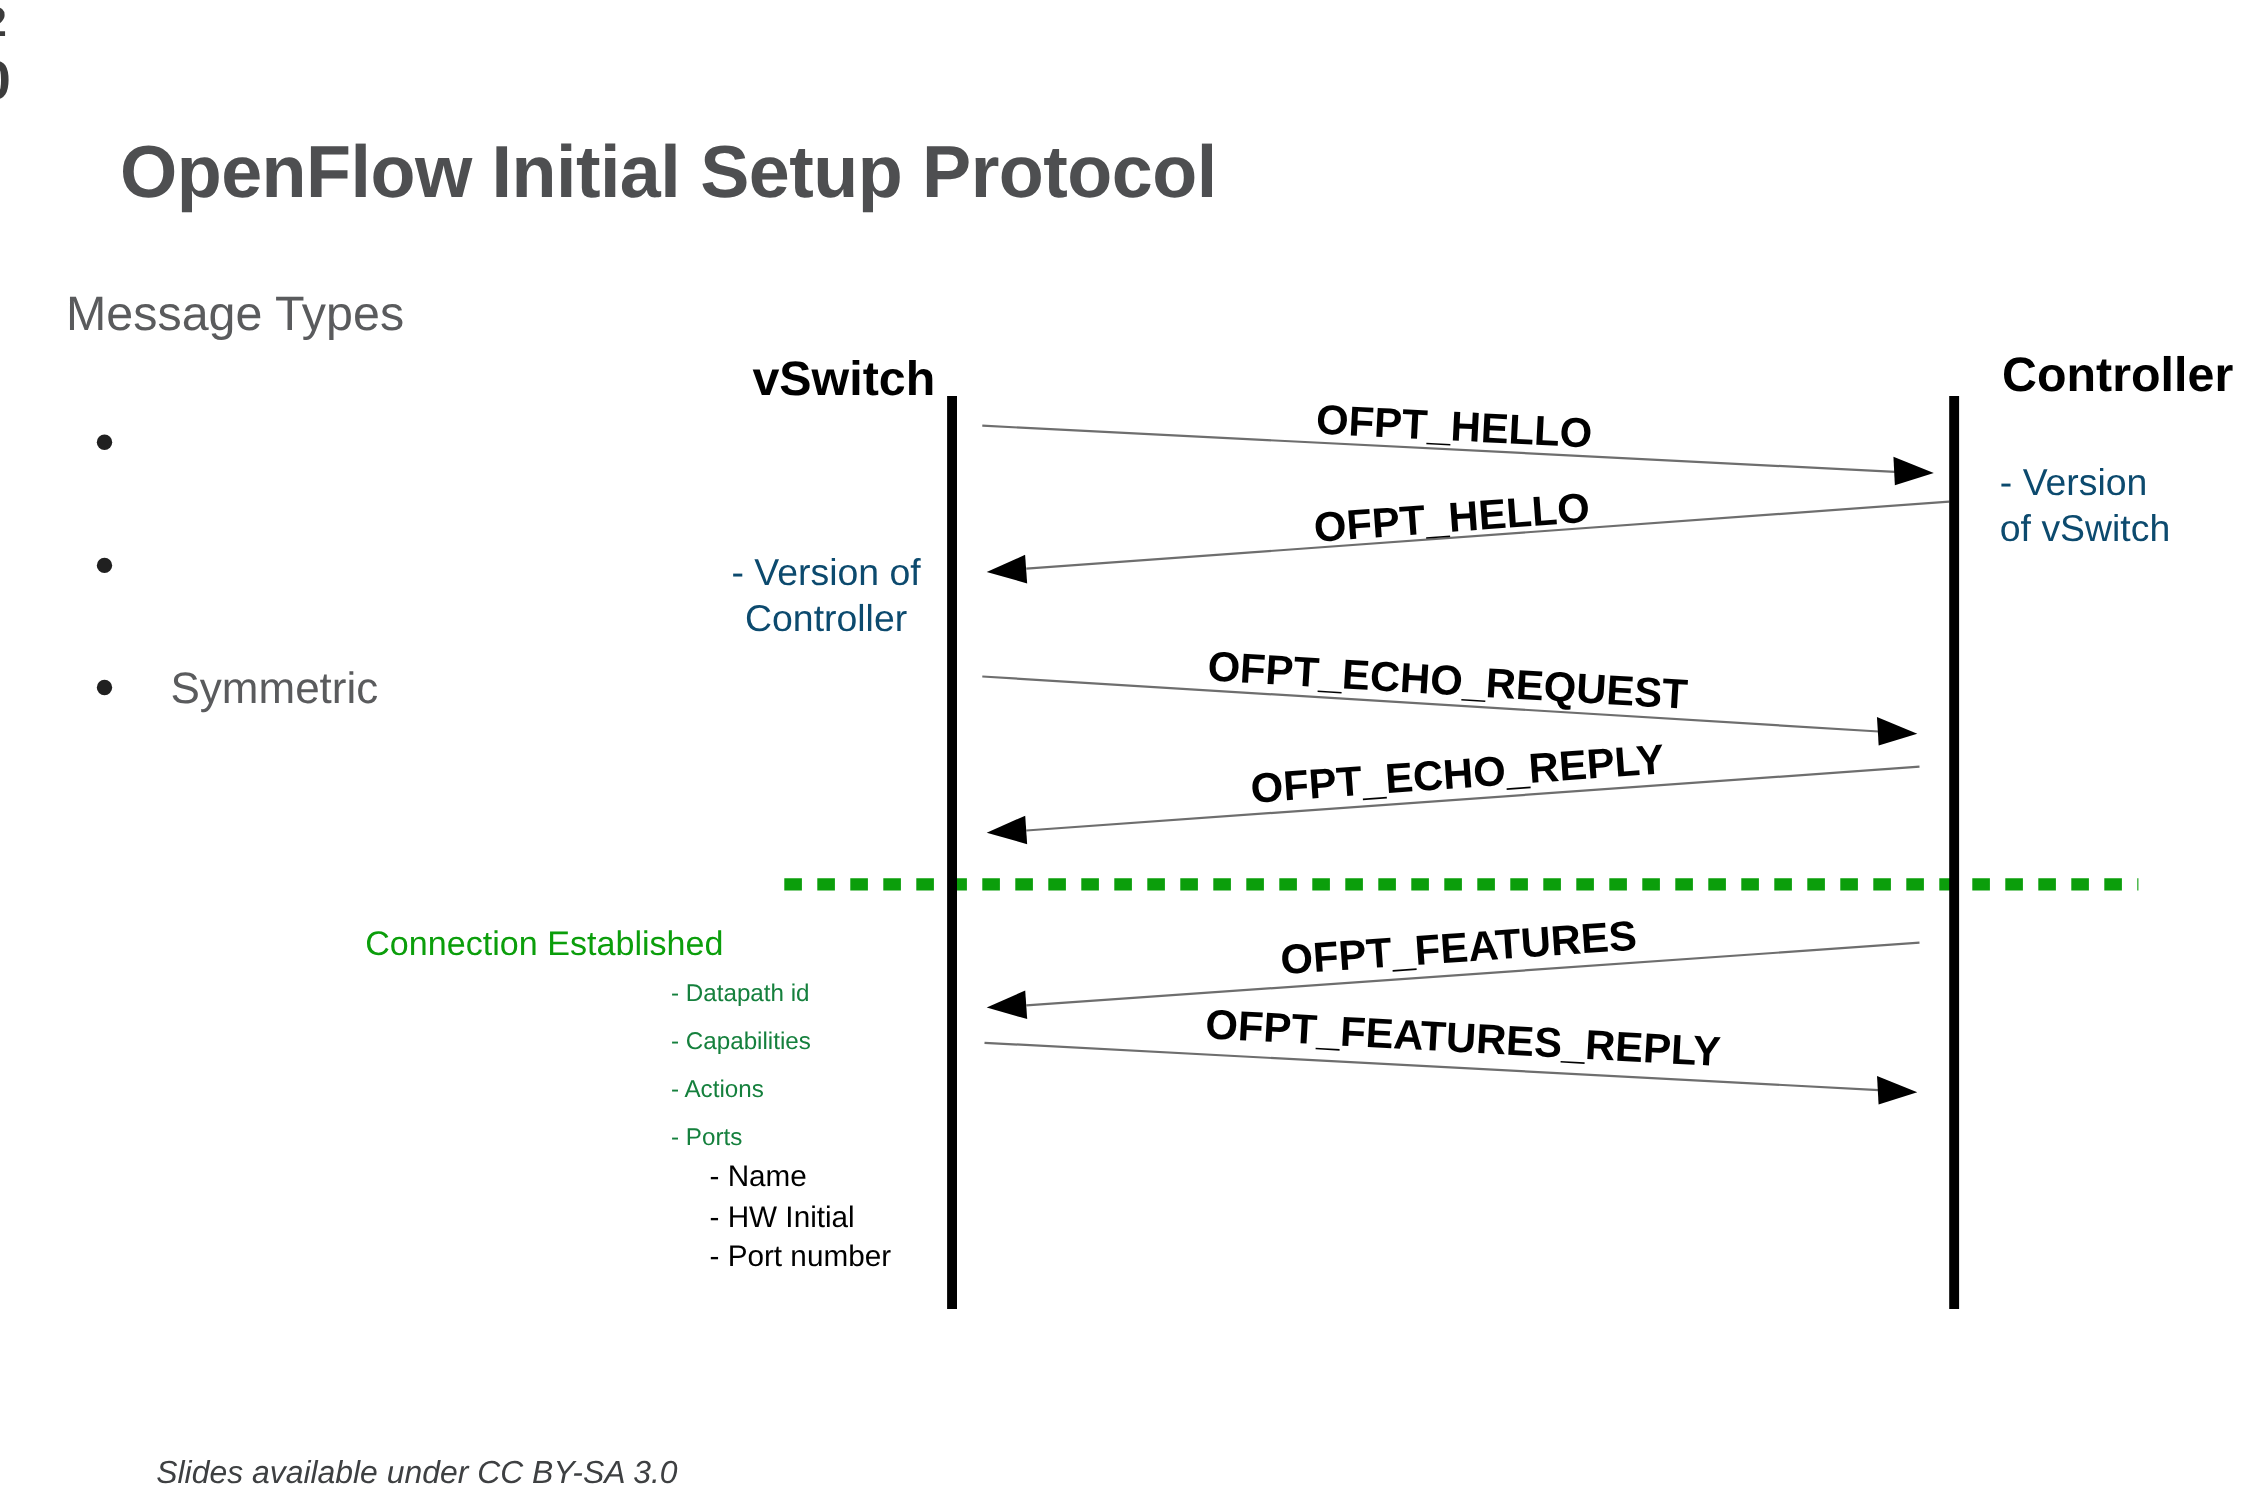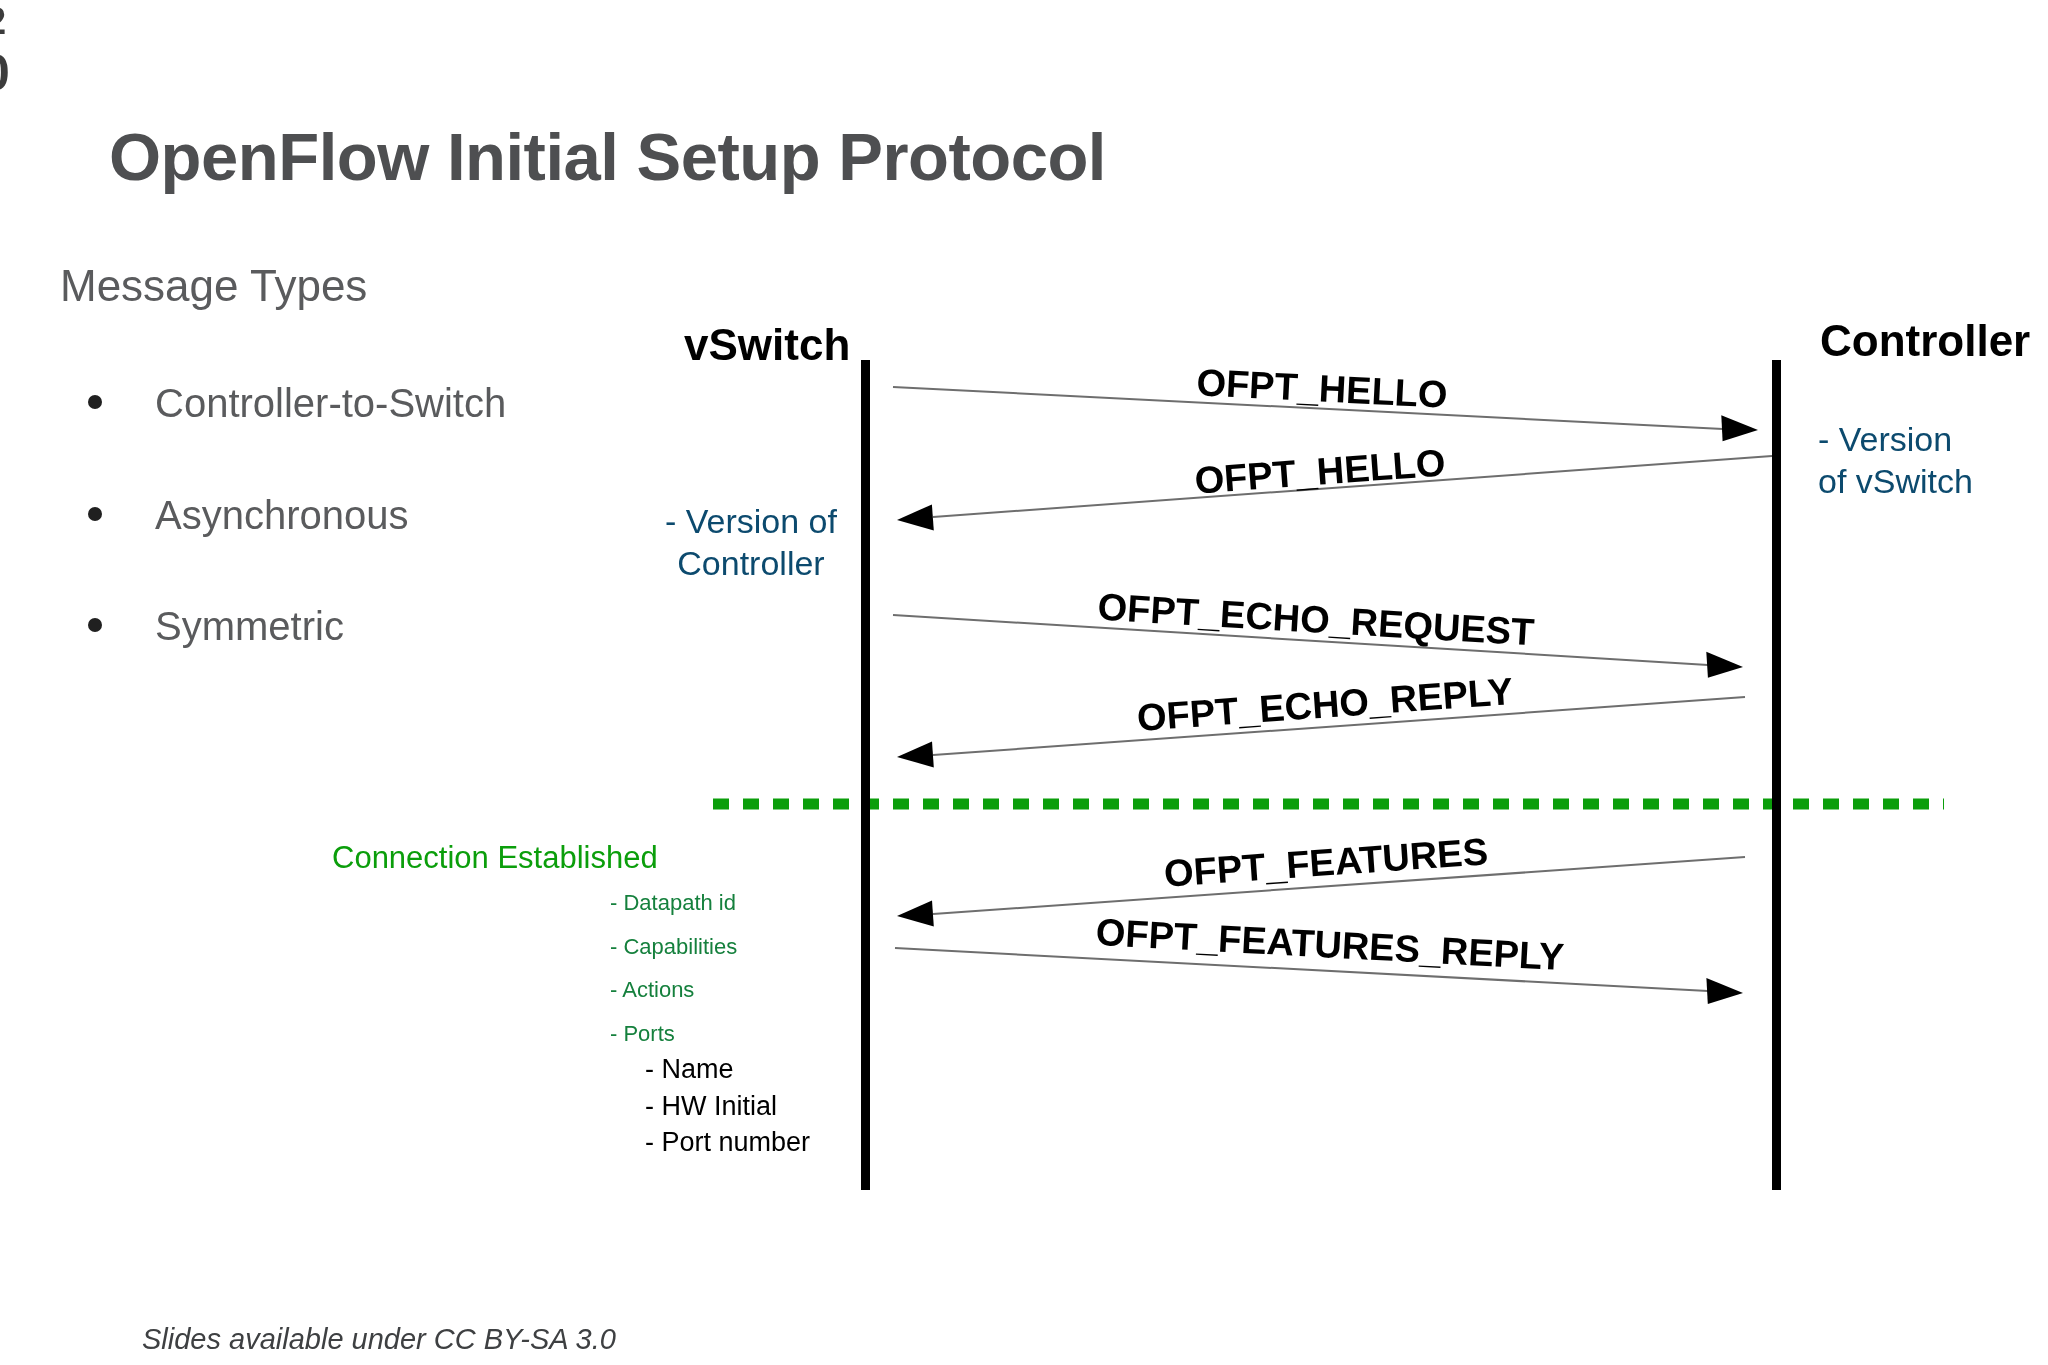--- a/index.html
+++ b/index.html
@@ -69,25 +69,23 @@
 
   <rect x="861" y="360" width="9" height="830" fill="#000000"></rect>
   <rect x="1772" y="360" width="9" height="830" fill="#000000"></rect>
 </svg>
 
 <div class="abs slide-title">OpenFlow Initial Setup Protocol</div>
 <div class="abs slide-heading">Message Types</div>
 
 <div class="abs bullet-row" style="top:381px;">
   <span class="dot"></span>
-  <span class="btext">Controller-to-Switch</span>
 </div>
 <div class="abs bullet-row" style="top:493px;">
   <span class="dot"></span>
-  <span class="btext">Asynchronous</span>
 </div>
 <div class="abs bullet-row" style="top:604px;">
   <span class="dot"></span>
   <span class="btext">Symmetric</span>
 </div>
 
 <div class="abs actor-label" style="left:684px;top:320px;">vSwitch</div>
 <div class="abs actor-label" style="left:1820px;top:316px;">Controller</div>
 
 <div class="abs msg-label" style="left:1322px;top:389px;transform:translate(-50%,-50%) rotate(2.9deg);">OFPT_HELLO</div>

